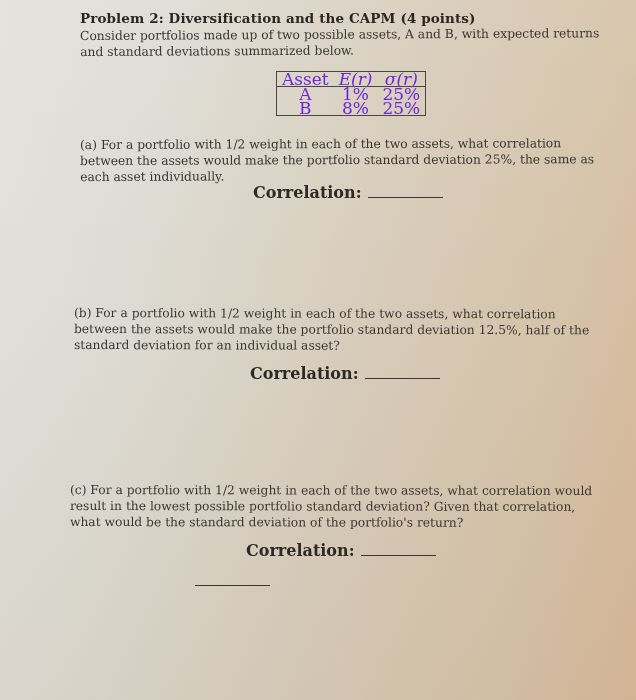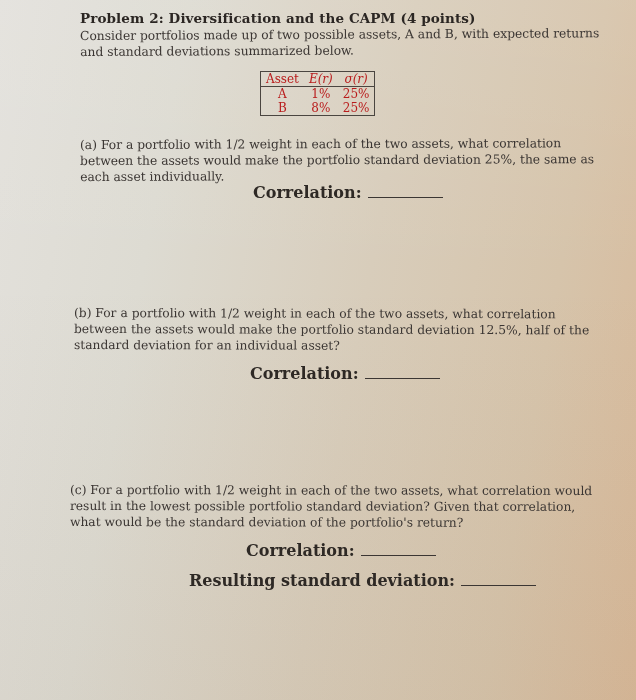--- a/index.html
+++ b/index.html
@@ -12,22 +12,22 @@
     .shade {
       position: absolute; inset: 0;
       background: linear-gradient(180deg, rgba(255,255,255,0.08) 0%, rgba(0,0,0,0) 40%, rgba(120,90,60,0.06) 100%);
       pointer-events: none;
     }
     .abs { position: absolute; }
     .title { left: 80px; top: 10px; font-weight: bold; font-size: 13.5px; letter-spacing: 0.1px; text-align: right; }
     .para { font-size: 12.3px; line-height: 16px; color: #3b3633; }
     .intro { left: 80px; top: 28px; width: 525px; transform: rotate(-0.3deg); transform-origin: left top; }
     table.assets {
-      position: absolute; left: 260px; top: 71px;
-      border-collapse: collapse; font-size: 12px; color: #b91c1c;
+      position: absolute; left: 276px; top: 71px;
+      border-collapse: collapse; font-size: 17px; color: #6d28d9;
       border: 1px solid #4a4540;
     }
     table.assets th, table.assets td {
       padding: 0 5px; line-height: 14px; font-weight: normal; text-align: center;
     }
     table.assets thead tr { border-bottom: 1px solid #4a4540; }
     table.assets th.math, table.assets td.math { font-style: italic; }
     .qa { left: 80px; top: 137px; width: 525px; transform: rotate(-0.2deg); transform-origin: left top; }
     .qb { left: 74px; top: 305px; width: 530px; transform: rotate(0.15deg); transform-origin: left top; }
     .qc { left: 70px; top: 482px; width: 530px; transform: rotate(0.1deg); transform-origin: left top; }
@@ -75,14 +75,14 @@
 <div class="abs para qb">(b) For a portfolio with 1/2 weight in each of the two assets, what correlation between the assets would make the portfolio standard deviation 12.5%, half of the standard deviation for an individual asset?</div>
 <div class="abs" style="left:250px; top:364px;">
   <span class="label">Correlation:</span><span class="blank"></span>
 </div>
 
 <div class="abs para qc">(c) For a portfolio with 1/2 weight in each of the two assets, what correlation would result in the lowest possible portfolio standard deviation? Given that correlation, what would be the standard deviation of the portfolio's return?</div>
 <div class="abs" style="left:246px; top:541px;">
   <span class="label">Correlation:</span><span class="blank"></span>
 </div>
 <div class="abs" style="left:189px; top:571px;">
-  <span class="label">Resulting standard deviation:</span><span class="blank"></span>
+  <span class="blank"></span>
 </div>
 
 </body></html>

